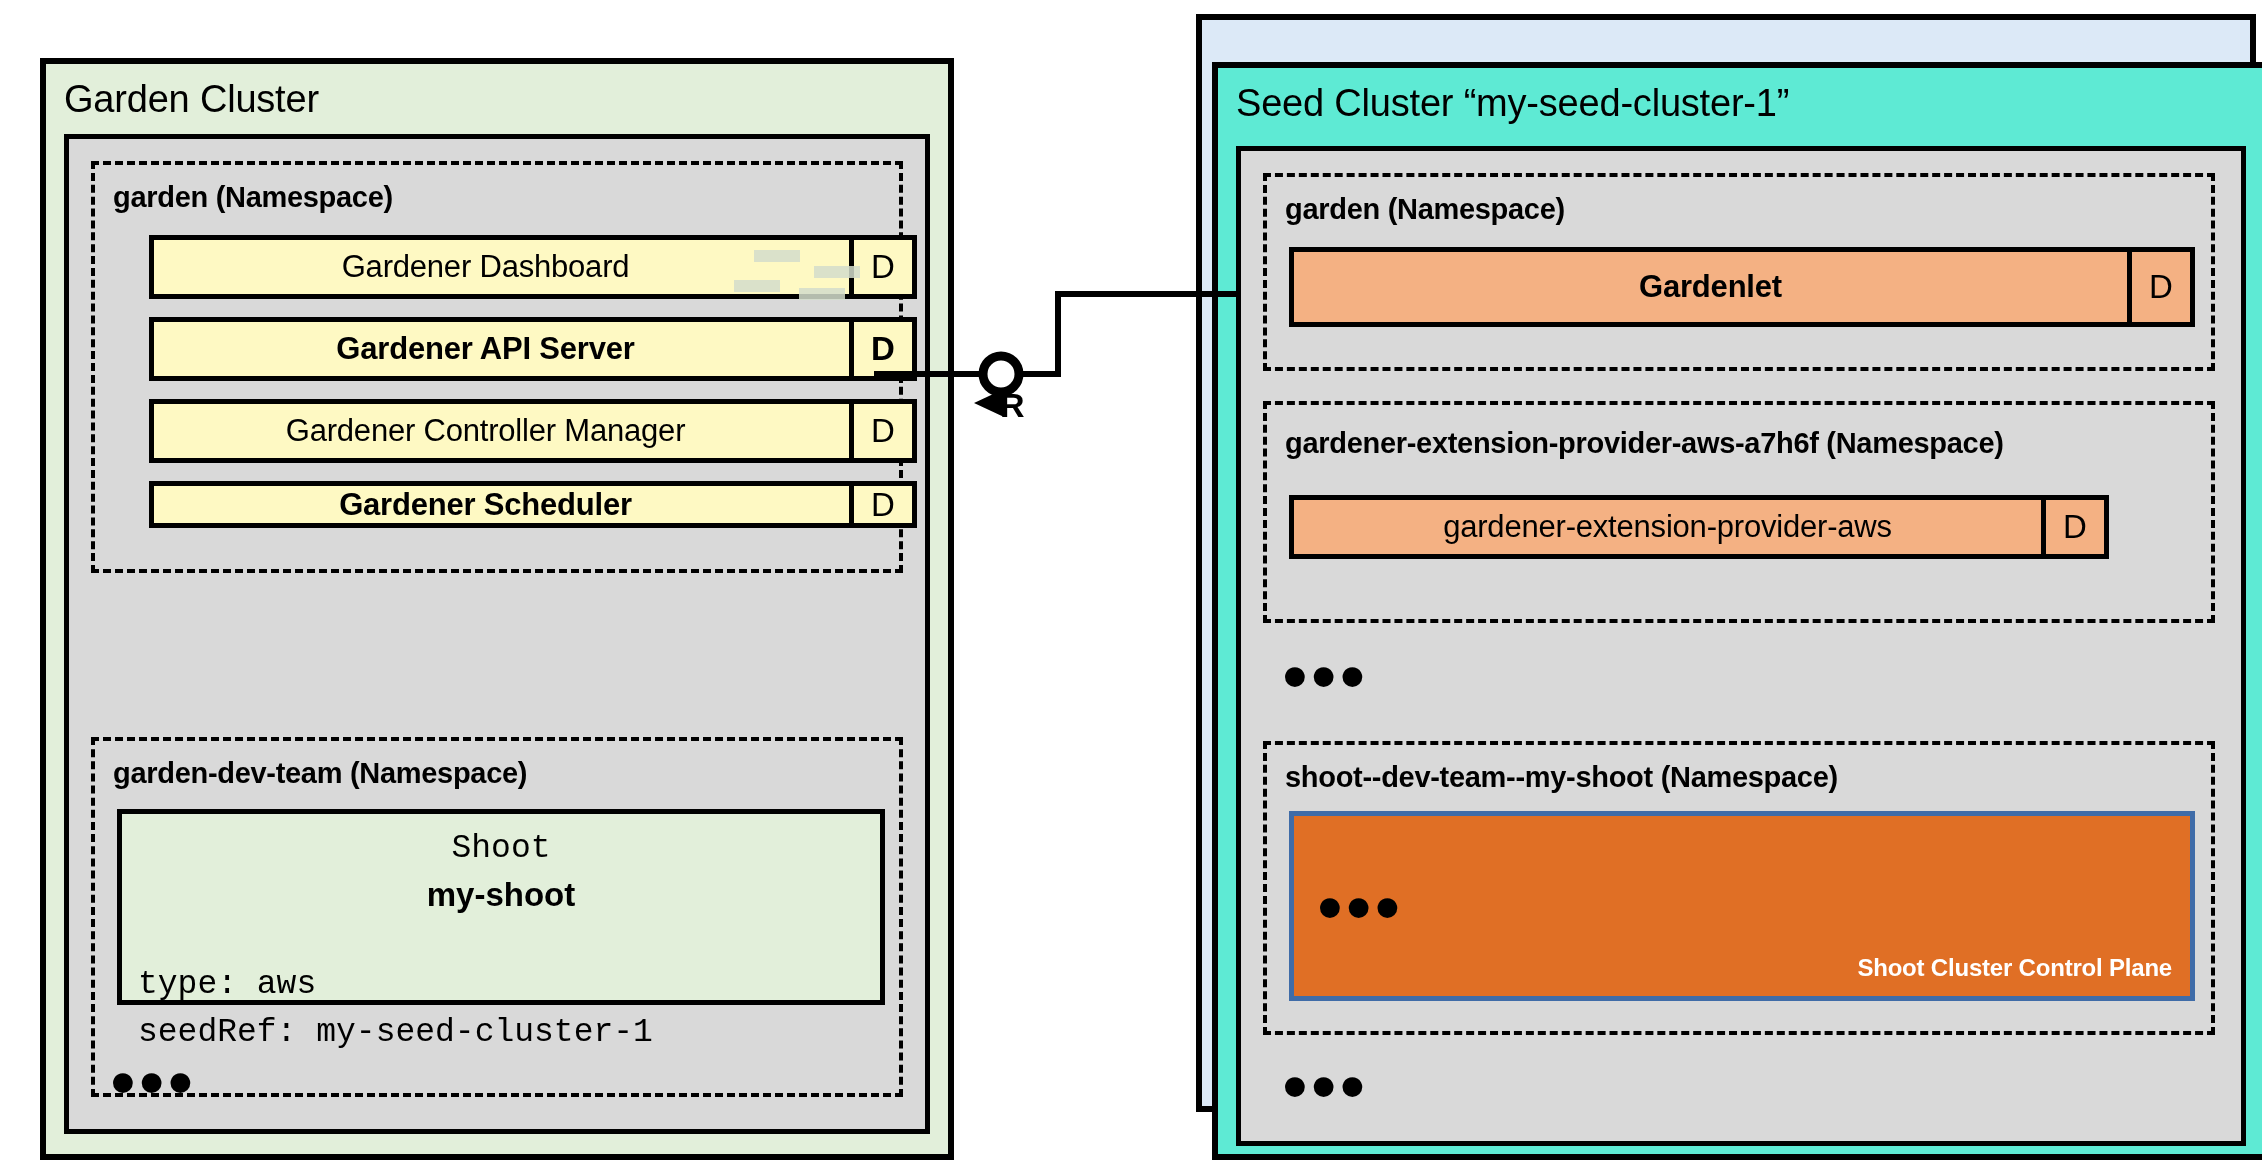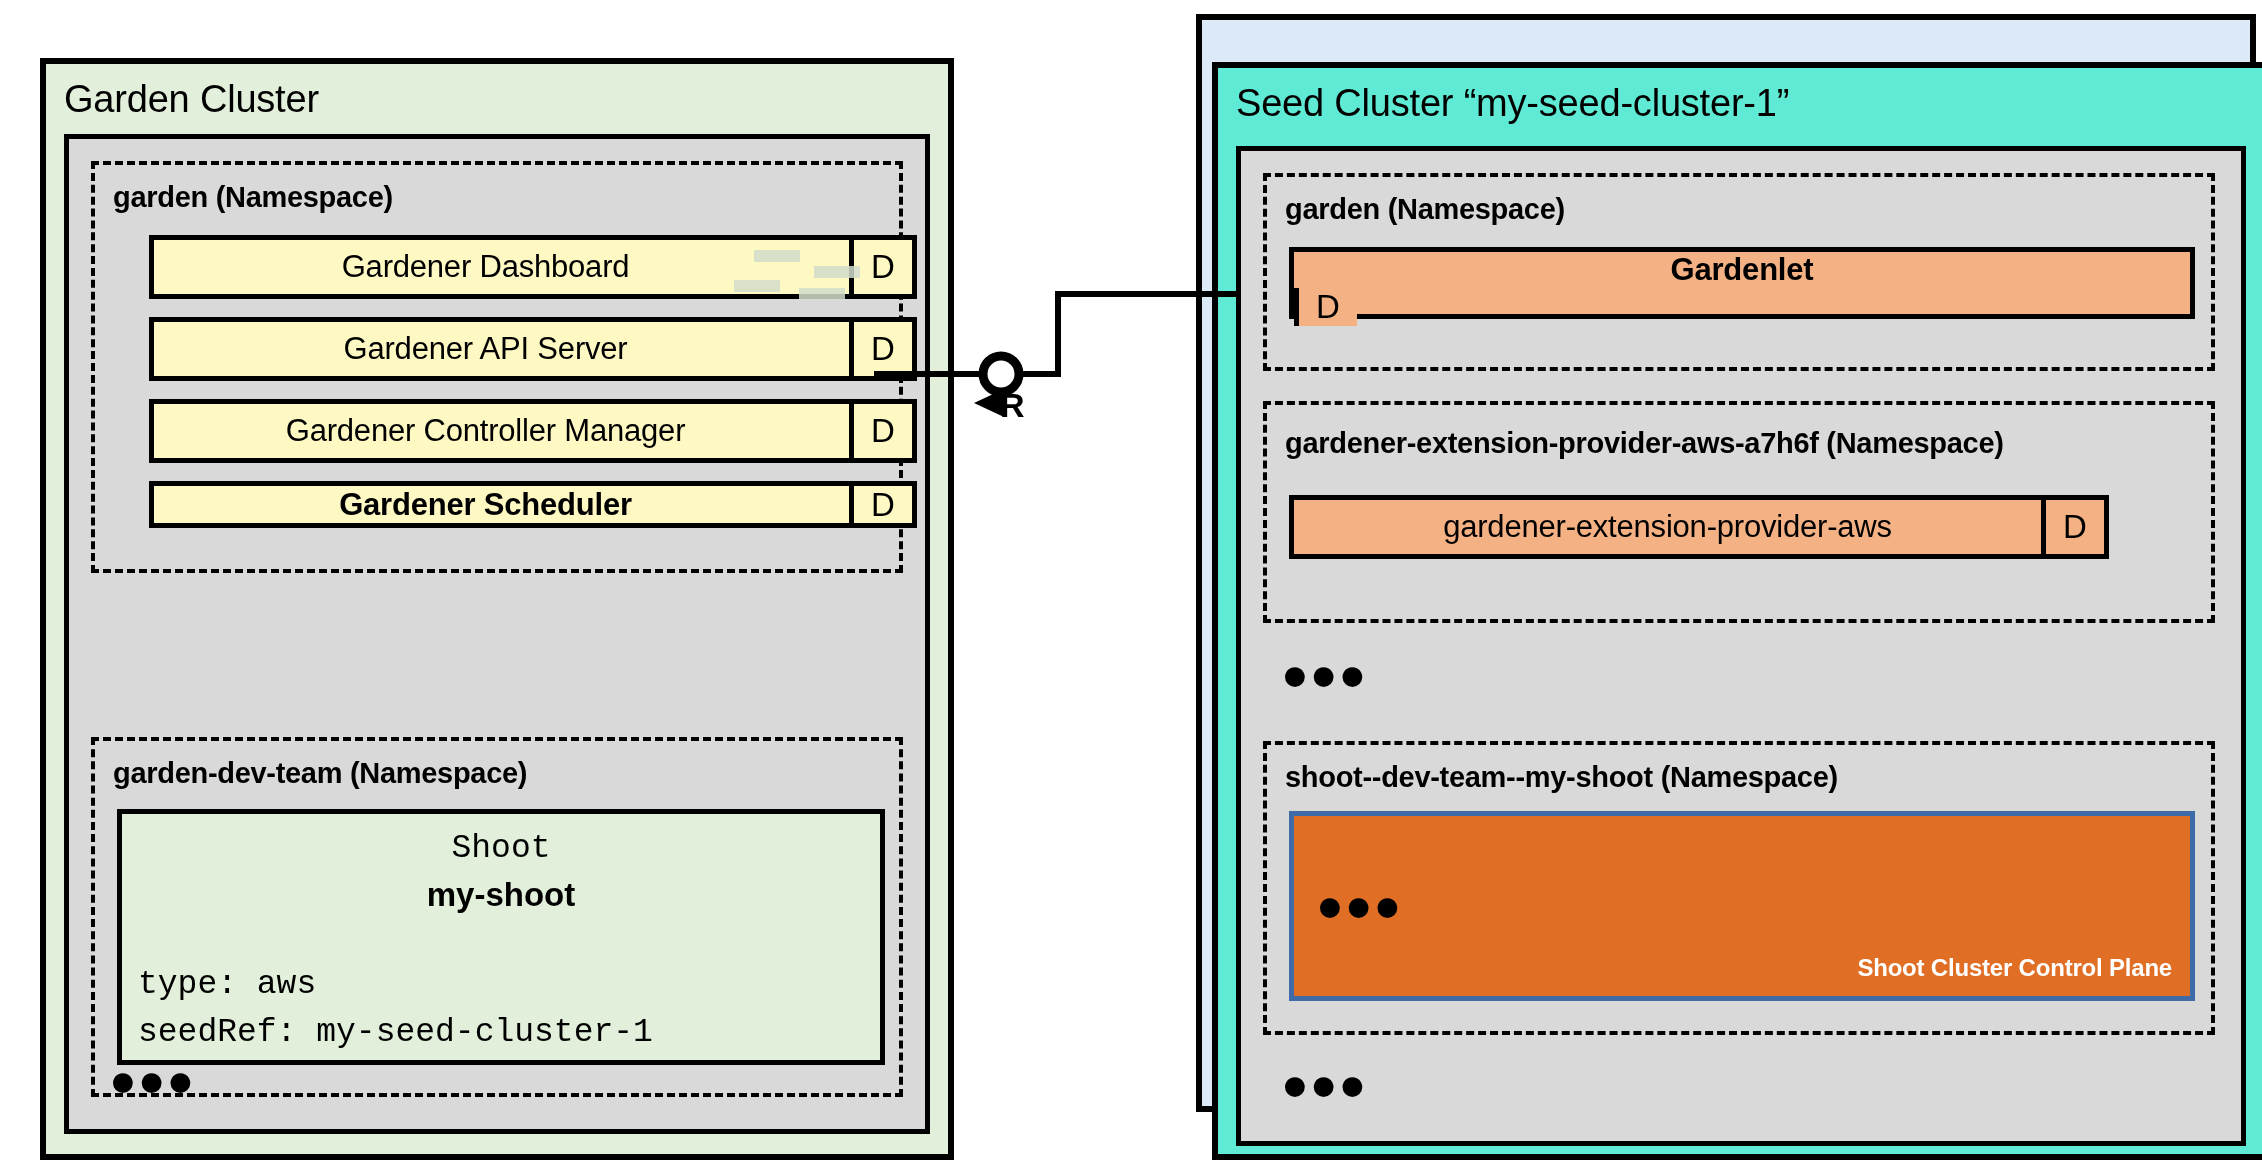--- a/index.html
+++ b/index.html
@@ -183,41 +183,41 @@
 
         <div class="abs comp green" style="left:22px; top:70px; width:768px; height:64px;">
           <div class="comp-name">Gardener Dashboard</div>
           <div class="comp-kind">D</div>
           <div class="ghost" style="left:600px; top:10px; width:46px; height:12px;"></div>
           <div class="ghost" style="left:580px; top:40px; width:46px; height:12px;"></div>
           <div class="ghost" style="left:645px; top:48px; width:46px; height:12px;"></div>
           <div class="ghost" style="left:660px; top:26px; width:46px; height:12px;"></div>
         </div>
 
-        <div class="abs comp green" style="left:22px; top:152px; width:768px; height:64px;">
+        <div class="abs comp green" style="left:22px; top:152px; width:768px; height:64px;font-weight:bold;">
           <div class="comp-name">Gardener API Server</div>
           <div class="comp-kind">D</div>
         </div>
 
         <div class="abs comp green" style="left:22px; top:234px; width:768px; height:64px;">
           <div class="comp-name">Gardener Controller Manager</div>
           <div class="comp-kind">D</div>
         </div>
 
         <div class="abs comp green" style="left:22px; top:316px; width:768px; height:47px;text-align:center;">
           <div class="comp-name bold">Gardener Scheduler</div>
           <div class="comp-kind">D</div>
         </div>
       </div>
 
       <div class="abs ns-box" style="left:22px; top:598px; width:812px; height:360px;">
 
         <div class="ns-label" style="left:18px; top:16px;">garden-dev-team (Namespace)</div>
 
-        <div class="abs resource-box" style="left:22px; top:68px; width:768px; height:256px;">
+        <div class="abs resource-box" style="left:22px; top:68px; width:768px; height:196px;">
           <div class="res-kind" style="top:16px;">Shoot</div>
           <div class="res-name" style="top:62px;">my-shoot</div>
           <div class="res-prop" style="left:16px; top:152px;">type: aws</div>
           <div class="res-prop" style="left:16px; top:200px;">seedRef: my-seed-cluster-1</div>
         </div>
       </div>
 
       <div class="ellipsis" style="left:40px; top:918px;">●●●</div>
     </div>
   </div>
@@ -225,21 +225,21 @@
   <div class="abs cluster-card" style="left:1212px; top:62px; width:1060px; height:1098px; background:#5eead4;">
 
     <div class="cluster-title" style="left:18px; top:14px;">Seed Cluster “my-seed-cluster-1”</div>
 
     <div class="abs grey-panel" style="left:18px; top:78px; width:1010px; height:1000px;">
 
       <div class="abs ns-box" style="left:22px; top:22px; width:952px; height:198px;">
 
         <div class="ns-label" style="left:18px; top:16px;">garden (Namespace)</div>
 
-        <div class="abs comp orange" style="left:22px; top:70px; width:906px; height:72px;flex-direction:column;">
+        <div class="abs comp orange" style="left:22px; top:70px; width:906px; height:80px;">
           <div class="comp-name bold">Gardenlet</div>
           <div class="comp-kind">D</div>
         </div>
       </div>
 
       <div class="abs ns-box" style="left:22px; top:250px; width:952px; height:222px;">
 
         <div class="ns-label" style="left:18px; top:22px;">gardener-extension-provider-aws-a7h6f (Namespace)</div>
 
         <div class="abs comp orange" style="left:22px; top:90px; width:820px; height:64px;">

